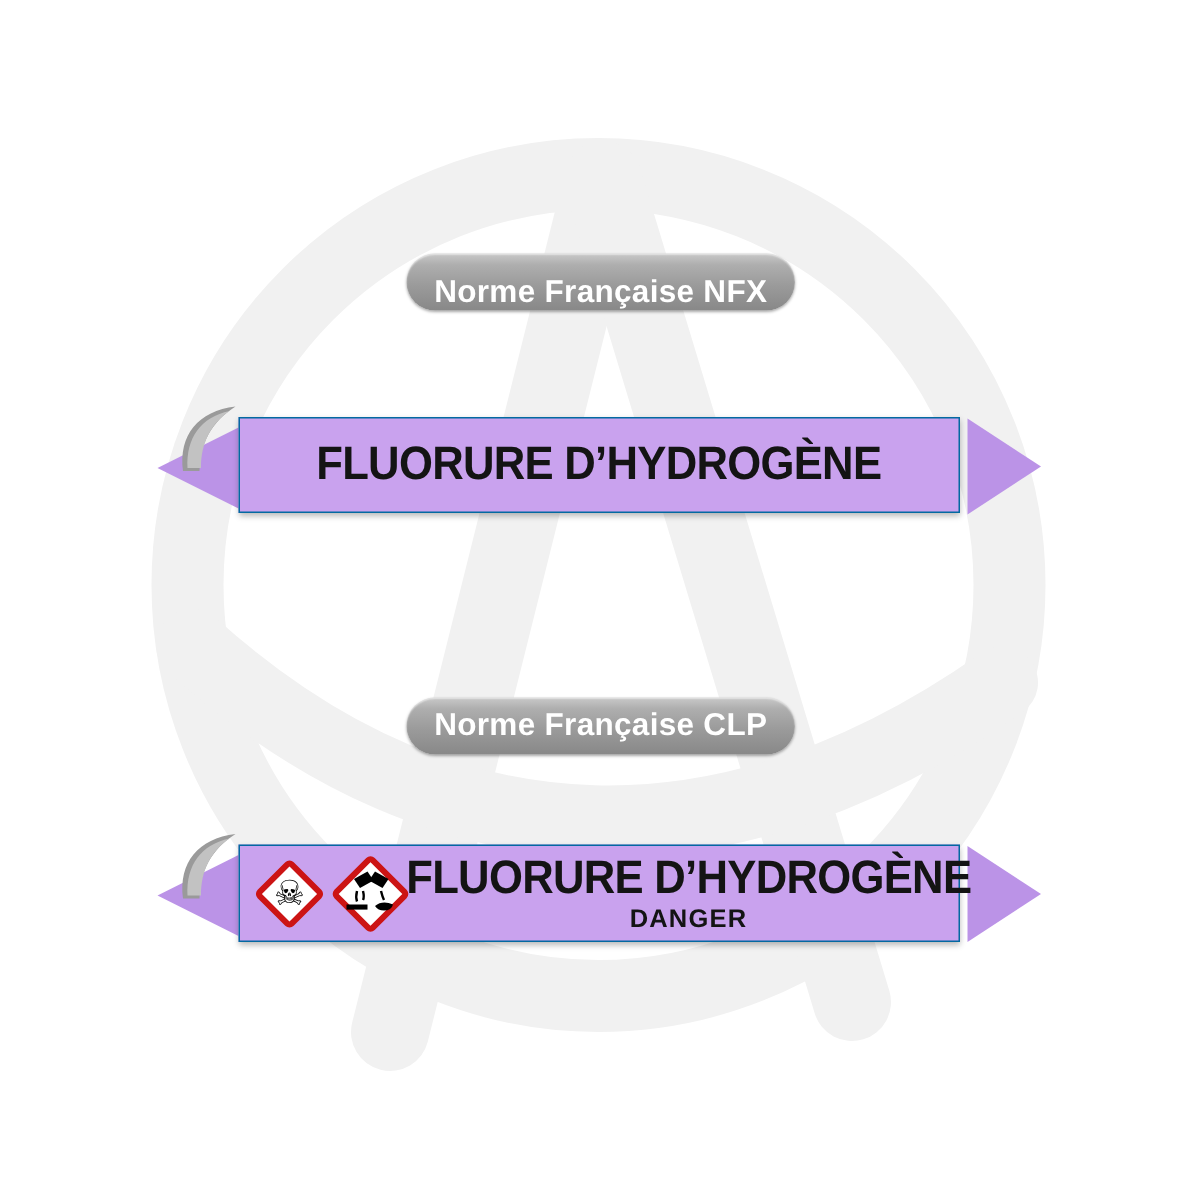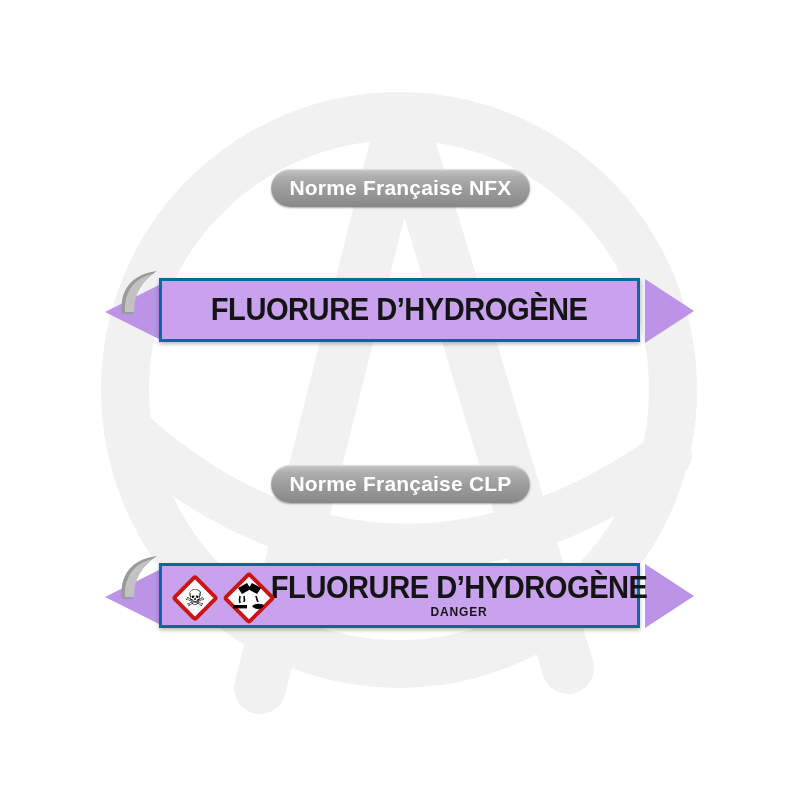--- a/index.html
+++ b/index.html
@@ -11,36 +11,36 @@
   
   .watermark{position:absolute;left:0;top:0;width:800px;height:800px;z-index:0;}
   
   .badge{
     position:absolute;left:271px;width:259px;height:38px;border-radius:19px;
     background:linear-gradient(180deg,#c9c9c9 0%,#aeaeae 20%,#9b9b9b 55%,#888888 100%);
     box-shadow:0 1px 2px rgba(0,0,0,.35), inset 0 1px 1px rgba(255,255,255,.5);
     display:flex;align-items:center;justify-content:center;
     color:#ffffff;font-weight:bold;font-size:21px;letter-spacing:.2px;z-index:2;
   }
-  .badge-nfx{top:169px;}
+  .badge-nfx{top:169px;align-items:flex-end;}
   .badge-clp{top:465px;}
   
   .band{
     position:absolute;left:159px;width:481px;background:#c9a2ee;
-    border:3px solid #0369a1;box-shadow:0 2px 4px rgba(0,0,0,.28);
+    border:1px solid #0369a1;box-shadow:0 2px 4px rgba(0,0,0,.28);
     display:flex;align-items:center;justify-content:center;z-index:2;box-sizing:border-box;
   }
   .band-nfx{top:278px;height:64px;}
   .band-clp{top:563px;height:65px;}
   .marker-text{
     font-weight:bold;color:#141414;font-size:30px;letter-spacing:-.5px;
     transform:scale(.97,1.04);white-space:nowrap;line-height:1;
   }
   .signal-word{
-    font-weight:bold;color:#141414;font-size:12px;letter-spacing:.8px;line-height:1;margin-top:3px;
+    font-weight:bold;color:#141414;font-size:17px;letter-spacing:.8px;line-height:1;margin-top:3px;
   }
   
   .arr{position:absolute;width:0;height:0;z-index:1;}
   .arr-left{border-top:27px solid transparent;border-bottom:27px solid transparent;border-right:54px solid #bb93e7;}
   .arr-right{border-top:32px solid transparent;border-bottom:32px solid transparent;border-left:49px solid #bb93e7;}
   .arr-left-nfx{left:105px;top:285px;}
   .arr-right-nfx{left:645px;top:279px;}
   .arr-left-clp{left:105px;top:570px;}
   .arr-right-clp{left:645px;top:564px;}
   

